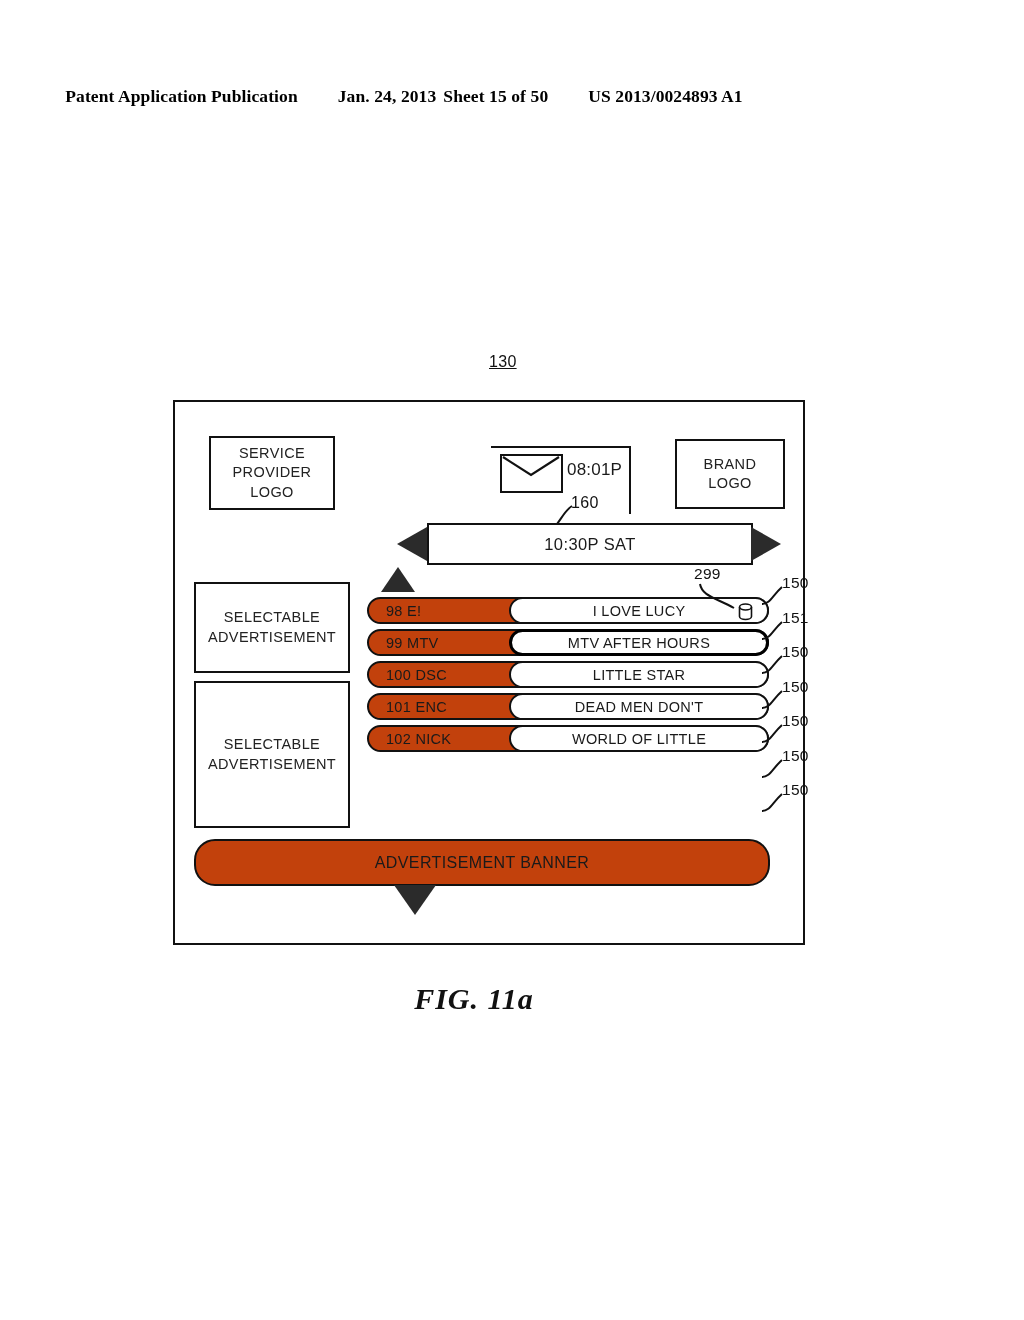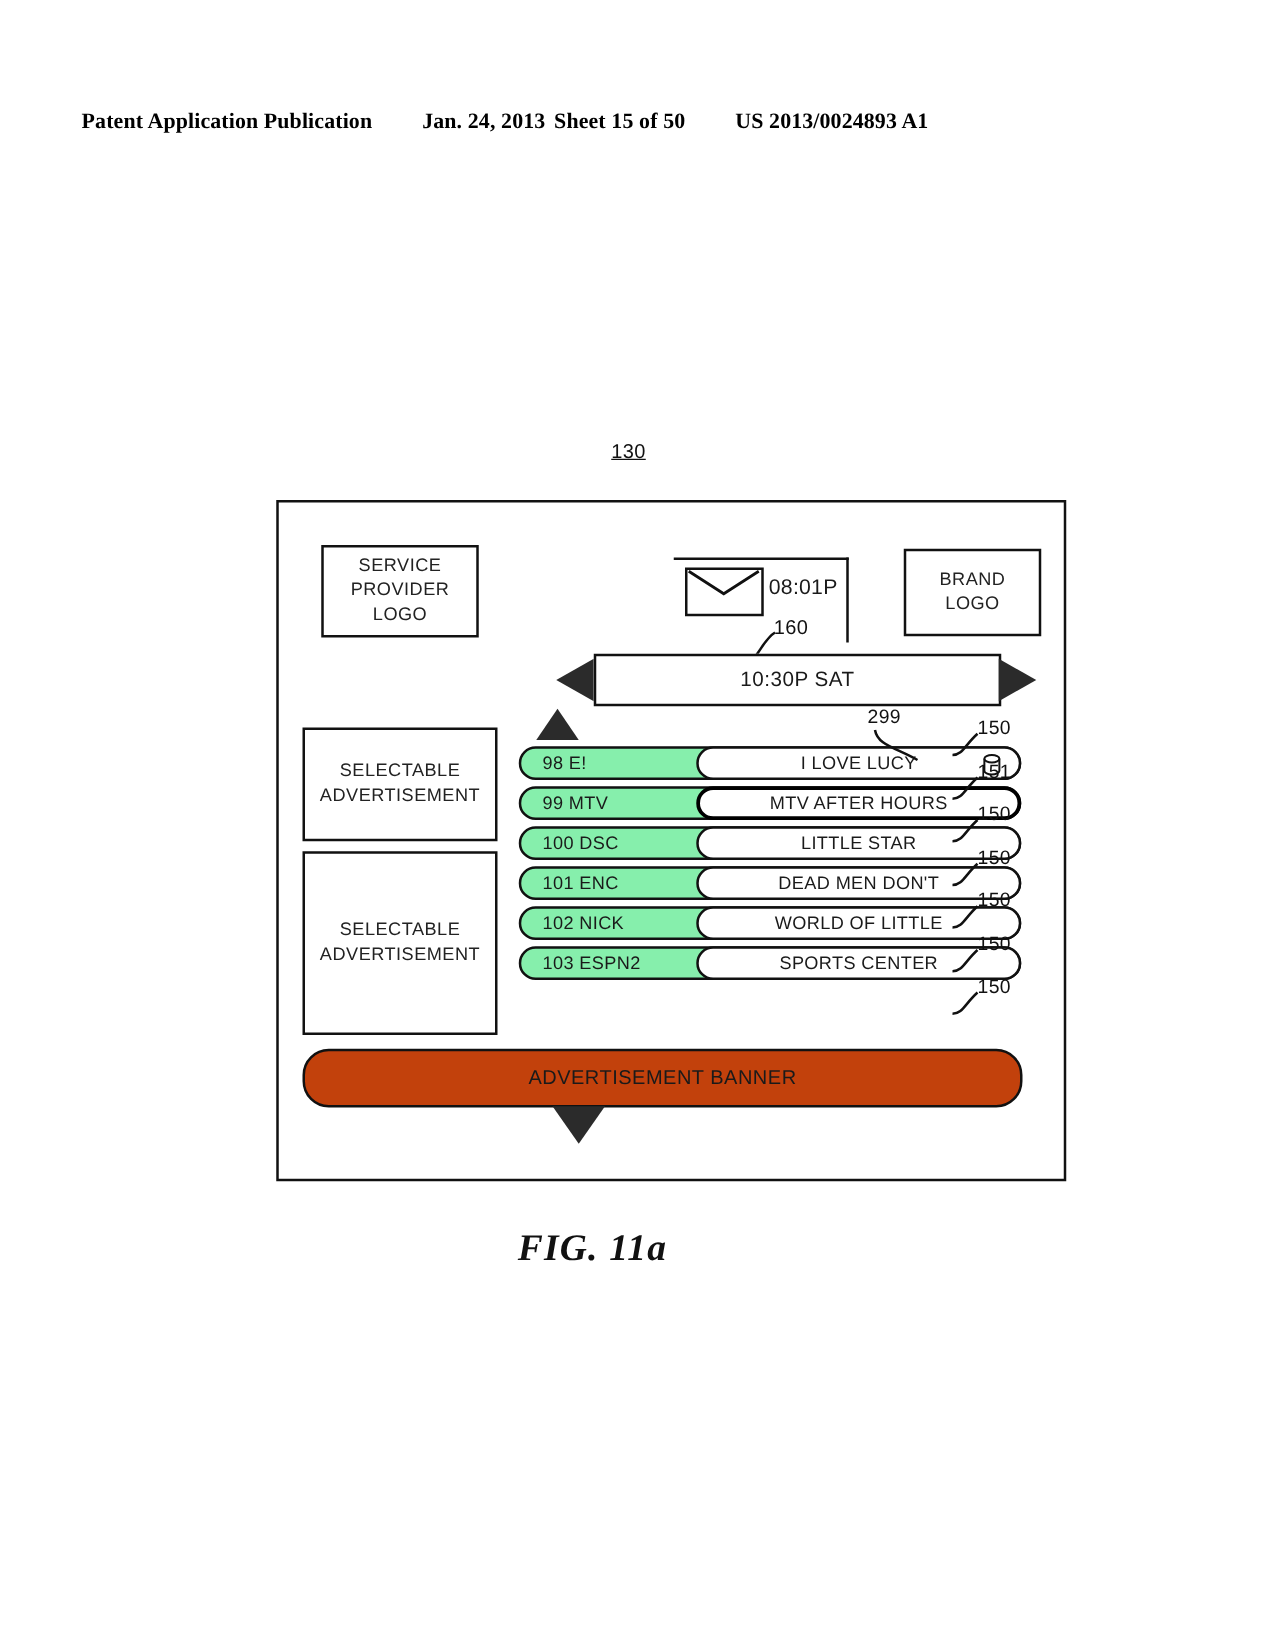--- a/index.html
+++ b/index.html
@@ -53,21 +53,20 @@
   
   .device-frame {
     position: absolute;
     left: 173px;
     top: 400px;
     width: 632px;
     height: 545px;
     border: 2.5px solid #111;
     box-sizing: border-box;
     background: #fff;
-    margin-left: 48px;
   }
 
   
   .sp-logo-box {
     position: absolute;
     left: 34px;
     top: 34px;
     width: 126px;
     height: 74px;
     border: 2.5px solid #111;
@@ -225,21 +224,21 @@
     top: 30px;
     width: 402px;
   }
   .chan-row {
     position: relative;
     height: 27px;
     margin-bottom: 5px;
     border: 2px solid #111;
     border-radius: 14px;
     box-sizing: border-box;
-    background: #86efac;
+    background: #c2410c;
   }
   .chan-label {
     position: absolute;
     left: 17px;
     top: 0;
     height: 100%;
     display: flex;
     align-items: center;
     font-size: 14.5px;
     letter-spacing: 0.3px;
@@ -430,24 +429,20 @@
           <div class="prog-pill">LITTLE STAR</div>
         </div>
         <div class="chan-row">
           <div class="chan-label">101 ENC</div>
           <div class="prog-pill">DEAD MEN DON'T</div>
         </div>
         <div class="chan-row">
           <div class="chan-label">102 NICK</div>
           <div class="prog-pill">WORLD OF LITTLE</div>
         </div>
-        <div class="chan-row">
-          <div class="chan-label">103 ESPN2</div>
-          <div class="prog-pill">SPORTS CENTER</div>
-        </div>
       </div>
   </div>
 
   <div class="banner">ADVERTISEMENT BANNER</div>
   <div class="scroll-down-tri"></div>
 </div>
 
 <div class="ref-col" id="ref-col">
     <svg class="hook" viewBox="0 0 26 26" style="left: 0px; top: 12px;">
       <path d="M2,22 C10,22 12,14 22,5" fill="none" stroke="#111" stroke-width="2"></path>

